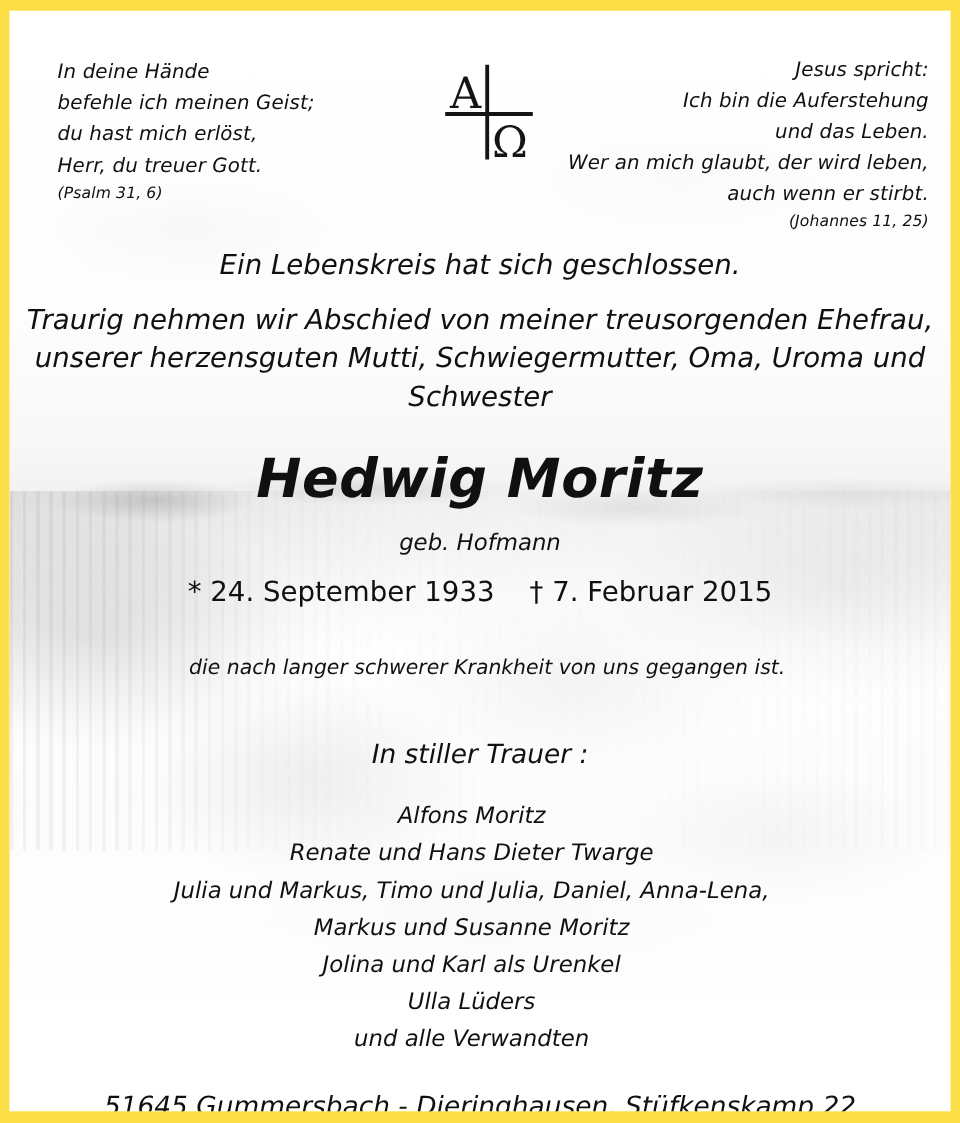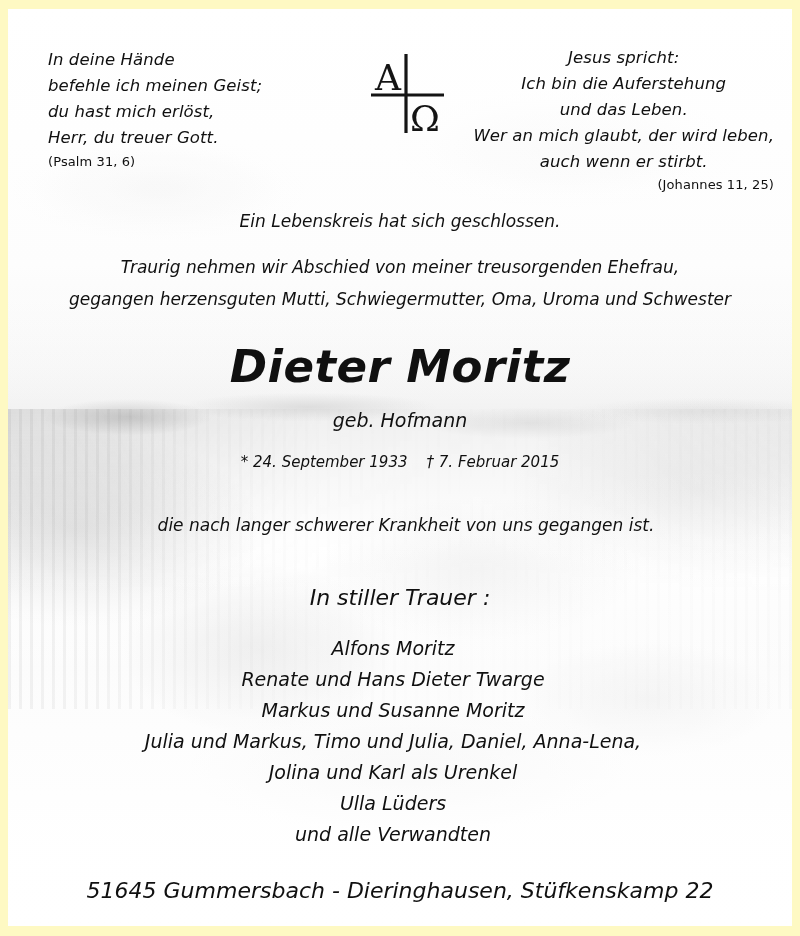--- a/index.html
+++ b/index.html
@@ -6,21 +6,21 @@
     margin: 0;
     padding: 0;
     background: #ffffff;
   }
 
   .page {
     position: relative;
     width: 800px;
     height: 936px;
     box-sizing: border-box;
-    background: #fef9c3;
+    background: #fde047;
     padding: 9px 8px 10px 8px;
     overflow: hidden;
     font-family: "DejaVu Sans", sans-serif;
   }
 
   .card {
     position: relative;
     width: 100%;
     height: 100%;
     box-sizing: border-box;
@@ -128,24 +128,25 @@
   .quote {
     position: absolute;
     top: 38px;
     font-style: italic;
     font-size: 16.5px;
     line-height: 26px;
     white-space: pre-line;
     letter-spacing: 0.1px;
   }
   .quote-left  { left: 40px;  text-align: left; }
-  .quote-right { right: 18px; text-align: center; top: 36px; }
+  .quote-right { right: 18px; text-align: right; top: 36px; }
 
   .attrib {
     position: absolute;
+    font-style: italic;
     font-size: 13px;
     letter-spacing: 0.1px;
   }
   .attrib-left  { left: 40px;  top: 145px; }
   .attrib-right { right: 18px; top: 168px; margin-left: 15px; }
 
   .alpha-omega {
     position: absolute;
     left: 360px;
     top: 40px;
@@ -156,21 +157,21 @@
   .body-block {
     position: absolute;
     left: 0;
     right: 0;
     top: 196px;
     text-align: center;
   }
 
   .lead {
     font-style: italic;
-    font-size: 17px;
+    font-size: 23px;
     line-height: 32px;
     margin: 0;
   }
   .lead.first { margin-bottom: 14px; }
 
   .name {
     font-style: italic;
     font-weight: bold;
     font-size: 45px;
     line-height: 52px;
@@ -179,22 +180,21 @@
   }
 
   .maiden {
     font-style: italic;
     font-size: 19px;
     line-height: 26px;
     margin: 14px 0 16px 0;
   }
 
   .dates {
-    font-style: italic;
-    font-size: 15px;
+    font-size: 23px;
     line-height: 26px;
     margin: 16px 0 0 0;
     white-space: pre;
   }
 
   .after-death {
     font-style: italic;
     font-size: 17px;
     line-height: 26px;
     margin: 37px 0 0 12px;
@@ -272,37 +272,37 @@
 und das Leben.
 Wer an mich glaubt, der wird leben,
 auch wenn er stirbt.</div>
         <div class="attrib attrib-right">(Johannes 11, 25)</div>
       </div>
 
       <div class="body-block">
 
         <p class="lead first">Ein Lebenskreis hat sich geschlossen.</p>
         <p class="lead">Traurig nehmen wir Abschied von meiner treusorgenden Ehefrau,</p>
-        <p class="lead">gegangen herzensguten Mutti, Schwiegermutter, Oma, Uroma und Schwester</p>
-
-        <h1 class="name">Dieter Moritz</h1>
+        <p class="lead">unserer herzensguten Mutti, Schwiegermutter, Oma, Uroma und Schwester</p>
+
+        <h1 class="name">Hedwig Moritz</h1>
 
         <p class="maiden">geb. Hofmann</p>
 
         <p class="dates">* 24. September 1933    † 7. Februar 2015</p>
 
         <p class="after-death">die nach langer schwerer Krankheit von uns gegangen ist.</p>
 
         <p class="trauer-label">In stiller Trauer :</p>
 
         <ul class="mourners">
           <li>Alfons Moritz</li>
           <li>Renate und Hans Dieter Twarge</li>
+          <li>Julia und Markus, Timo und Julia, Daniel, Anna-Lena,</li>
           <li>Markus und Susanne Moritz</li>
-          <li>Julia und Markus, Timo und Julia, Daniel, Anna-Lena,</li>
           <li>Jolina und Karl als Urenkel</li>
           <li>Ulla Lüders</li>
           <li>und alle Verwandten</li>
         </ul>
 
         <p class="address">51645 Gummersbach - Dieringhausen, Stüfkenskamp 22</p>
 
         <div class="service">
           <p>Wir feiern die heilige Messe am Donnerstag, dem 12. Februar 2015, um 14.00 Uhr in der</p>
 

